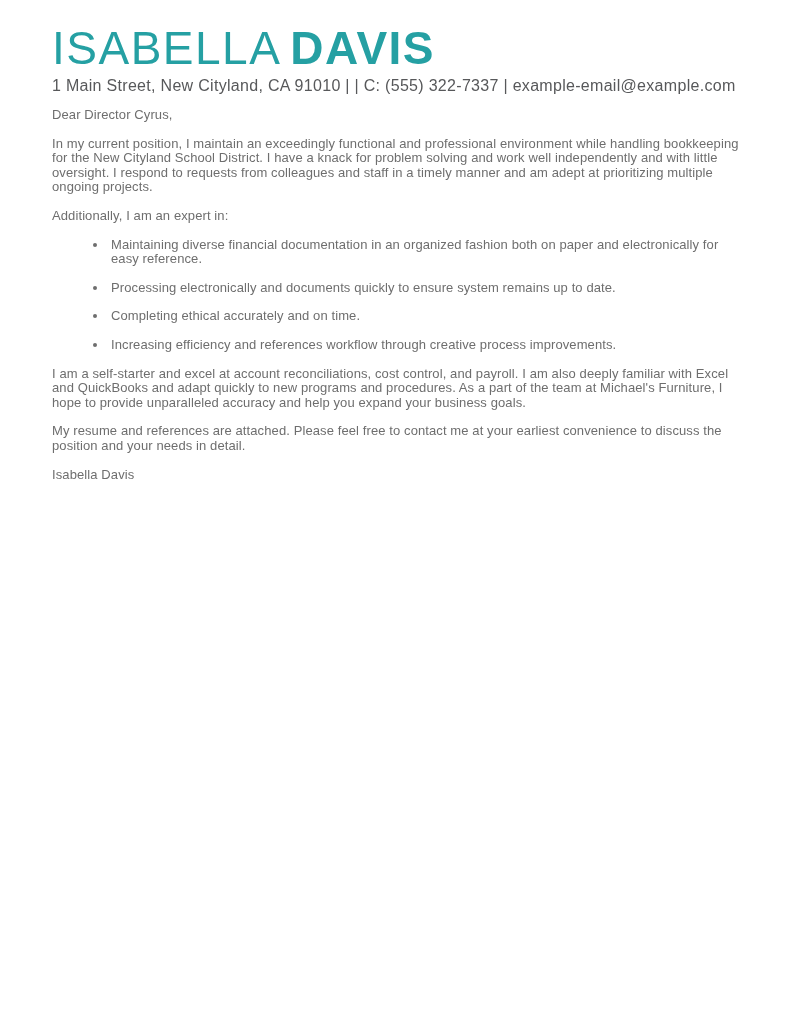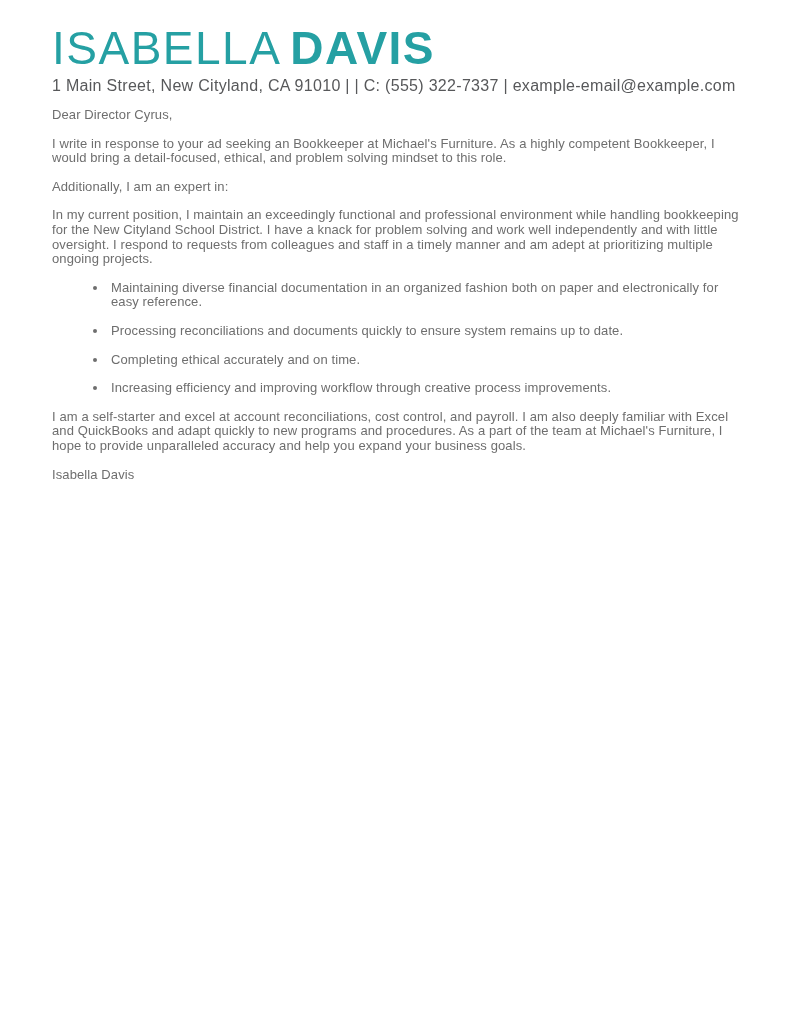--- a/index.html
+++ b/index.html
@@ -78,35 +78,35 @@
 
   <header>
     <h1 class="name"><span class="first">ISABELLA</span><span class="last">DAVIS</span></h1>
     <div class="contact-line">1 Main Street, New Cityland, CA 91010 | | C: (555) 322-7337 | example-email@example.com</div>
   </header>
 
   <main class="letter">
 
     <p class="block first-block">Dear Director Cyrus,</p>
 
-    <p class="block">I write in response to your ad seeking an Bookkeeper at Michael's Furniture. As a highly competent Bookkeeper, I would bring a detail-focused, ethical, and problem solving mindset to this role.</p>
+
+    <p class="block">In my current position, I maintain an exceedingly functional and professional environment while handling bookkeeping for the New Cityland School District. I have a knack for problem solving and work well independently and with little oversight. I respond to requests from colleagues and staff in a timely manner and am adept at prioritizing multiple ongoing projects.</p>
 
     <p class="block">Additionally, I am an expert in:</p>
 
-    <p class="block">In my current position, I maintain an exceedingly functional and professional environment while handling bookkeeping for the New Cityland School District. I have a knack for problem solving and work well independently and with little oversight. I respond to requests from colleagues and staff in a timely manner and am adept at prioritizing multiple ongoing projects.</p>
-
     <ul class="expertise-list">
       <li>Maintaining diverse financial documentation in an organized fashion both on paper and electronically for easy reference.</li>
-      <li>Processing reconciliations and documents quickly to ensure system remains up to date.</li>
+      <li>Processing electronically and documents quickly to ensure system remains up to date.</li>
       <li>Completing ethical accurately and on time.</li>
-      <li>Increasing efficiency and improving workflow through creative process improvements.</li>
+      <li>Increasing efficiency and references workflow through creative process improvements.</li>
     </ul>
 
     <p class="block">I am a self-starter and excel at account reconciliations, cost control, and payroll. I am also deeply familiar with Excel and QuickBooks and adapt quickly to new programs and procedures. As a part of the team at Michael's Furniture, I hope to provide unparalleled accuracy and help you expand your business goals.</p>
 
+    <p class="block">My resume and references are attached. Please feel free to contact me at your earliest convenience to discuss the position and your needs in detail.</p>
 
 
 
     <p class="block signature-block">Isabella Davis</p>
 
   </main>
 
 </div>
 
 </body></html>

